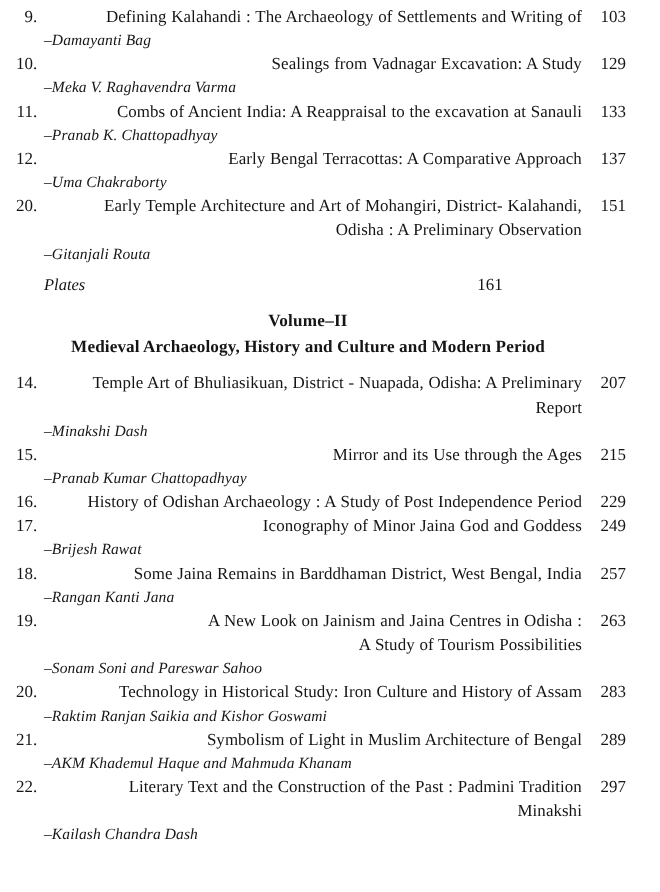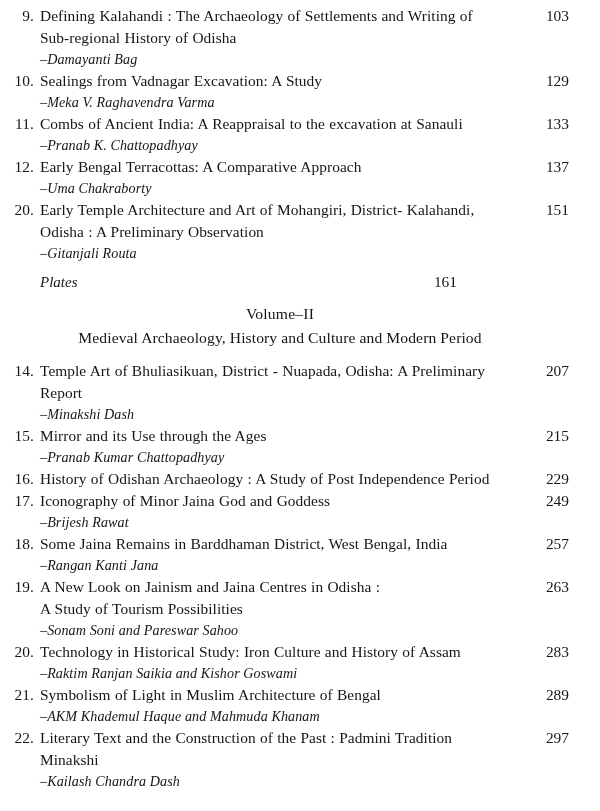--- a/index.html
+++ b/index.html
@@ -51,20 +51,21 @@
     flex: 1 1 auto;
     padding-left: 6px;
     box-sizing: border-box;
   }
 
   .title {
     font-size: 15.4px;
     line-height: 22px;
     letter-spacing: 0.05px;
     word-spacing: 0.4px;
+    text-align: right;
   }
 
   .title-line {
     display: block;
   }
 
   .author {
     font-style: italic;
     font-size: 14.1px;
     line-height: 21px;
@@ -97,21 +98,21 @@
     flex: 1 1 auto;
     padding-left: 6px;
     font-style: italic;
     font-size: 15px;
     line-height: 22px;
   }
 
   
   .vol-head {
     text-align: center;
-    font-weight: normal;
+    font-weight: bold;
     margin-top: 9px;
     width: 560px;
   }
   .vol-title {
     font-size: 15.6px;
     line-height: 23px;
     letter-spacing: 0.2px;
   }
   .vol-sub {
     font-size: 15.6px;
@@ -129,21 +130,20 @@
 
 <div class="page">
   <div class="toc">
 
     <div id="section-before">
         <div class="entry">
           <div class="num">9.</div>
           <div class="body-col">
             <div class="title">
               <span class="title-line">Defining Kalahandi : The Archaeology of Settlements and Writing of</span>
-              <span class="title-line">Sub-regional History of Odisha</span>
             </div>
             <div class="author">–Damayanti Bag</div>
           </div>
           <div class="pg">103</div>
         </div>
         <div class="entry">
           <div class="num">10.</div>
           <div class="body-col">
             <div class="title">
               <span class="title-line">Sealings from Vadnagar Excavation: A Study</span>

